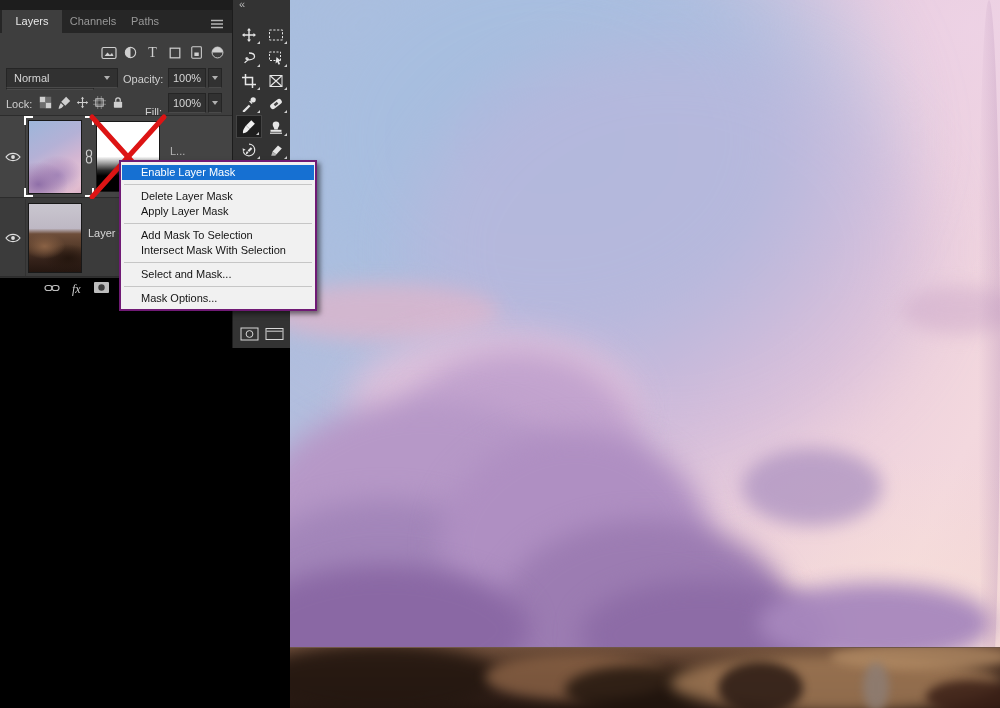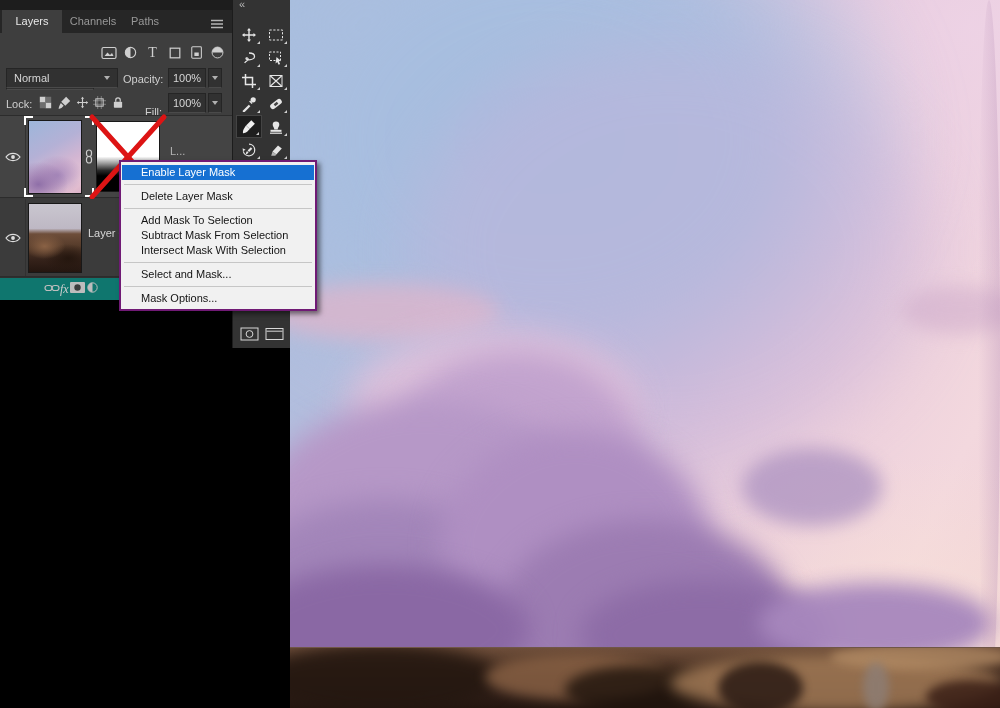--- a/index.html
+++ b/index.html
@@ -118,22 +118,22 @@
     background:linear-gradient(180deg,#ffffff 0%,#ffffff 50%,#9a9a9a 60%,#2a2a2a 70%,#000 78%,#000 100%); }
   #maskX { position:absolute; left:90px; top:-1px; width:76px; height:84px; overflow:visible; pointer-events:none; }
   #lname1 { position:absolute; left:170px; top:29px; color:#b4b4b4; font-size:11px; }
   #thumb2 { left:28px; top:4px; width:54px; height:70px;
     background:
       radial-gradient(26px 16px at 30% 62%, #8a6245 0%, rgba(138,98,69,0) 80%),
       radial-gradient(30px 18px at 75% 80%, #24160e 0%, rgba(36,22,14,0) 80%),
       linear-gradient(180deg,#c9c6cf 0%,#beb8c4 36%,#6e4e3a 44%,#553b2a 62%,#35221a 82%,#241610 100%); }
   #lname2 { position:absolute; left:88px; top:28px; color:#d8d8d8; font-size:11px; }
 
-  #panel-bottom { position:absolute; left:0; top:277px; width:232px; height:23px; background:#0f766e;
-                  border-top:1px solid #2f2f2f; display:flex; align-items:center; padding-left:44px; }
+  #panel-bottom { position:absolute; left:0; top:277px; width:232px; height:23px; background:#000000;
+                  border-top:1px solid #2f2f2f; display:flex; align-items:center; gap:12px; padding-left:44px; }
   #fx-label { color:#cfcfcf; font-size:12px; font-style:italic; font-family:"Liberation Serif",serif; }
 
   
   #ctxmenu { position:absolute; left:119px; top:160px; width:198px; z-index:50;
              background:#f1f1f1; border:2px solid #701a75; padding:3px 1px;
              box-shadow:3px 3px 5px rgba(0,0,0,.5); }
   .mi { height:15px; line-height:15px; font-size:11px; color:#141414; padding-left:19px; white-space:nowrap; }
   .mi.hl { background:#1670d2; color:#fff; }
   .msep { height:1px; background:#c6c6c6; margin:4px 2px; }
 </style>
@@ -419,23 +419,23 @@
             <path d="M8 2.2a5.8 5.8 0 000 11.6z" fill="#bdbdbd"></path>
           </svg>
       </span>
     </div>
   </div>
 
   <div id="ctxmenu">
     <div class="mi hl">Enable Layer Mask</div>
     <div class="msep"></div>
     <div class="mi">Delete Layer Mask</div>
+    <div class="mi">Apply Layer Mask</div>
     <div class="msep"></div>
     <div class="mi">Add Mask To Selection</div>
-    <div class="mi">Subtract Mask From Selection</div>
     <div class="mi">Intersect Mask With Selection</div>
     <div class="msep"></div>
     <div class="mi">Select and Mask...</div>
     <div class="msep"></div>
     <div class="mi">Mask Options...</div>
   </div>
 
 </div>
 
 </body></html>

